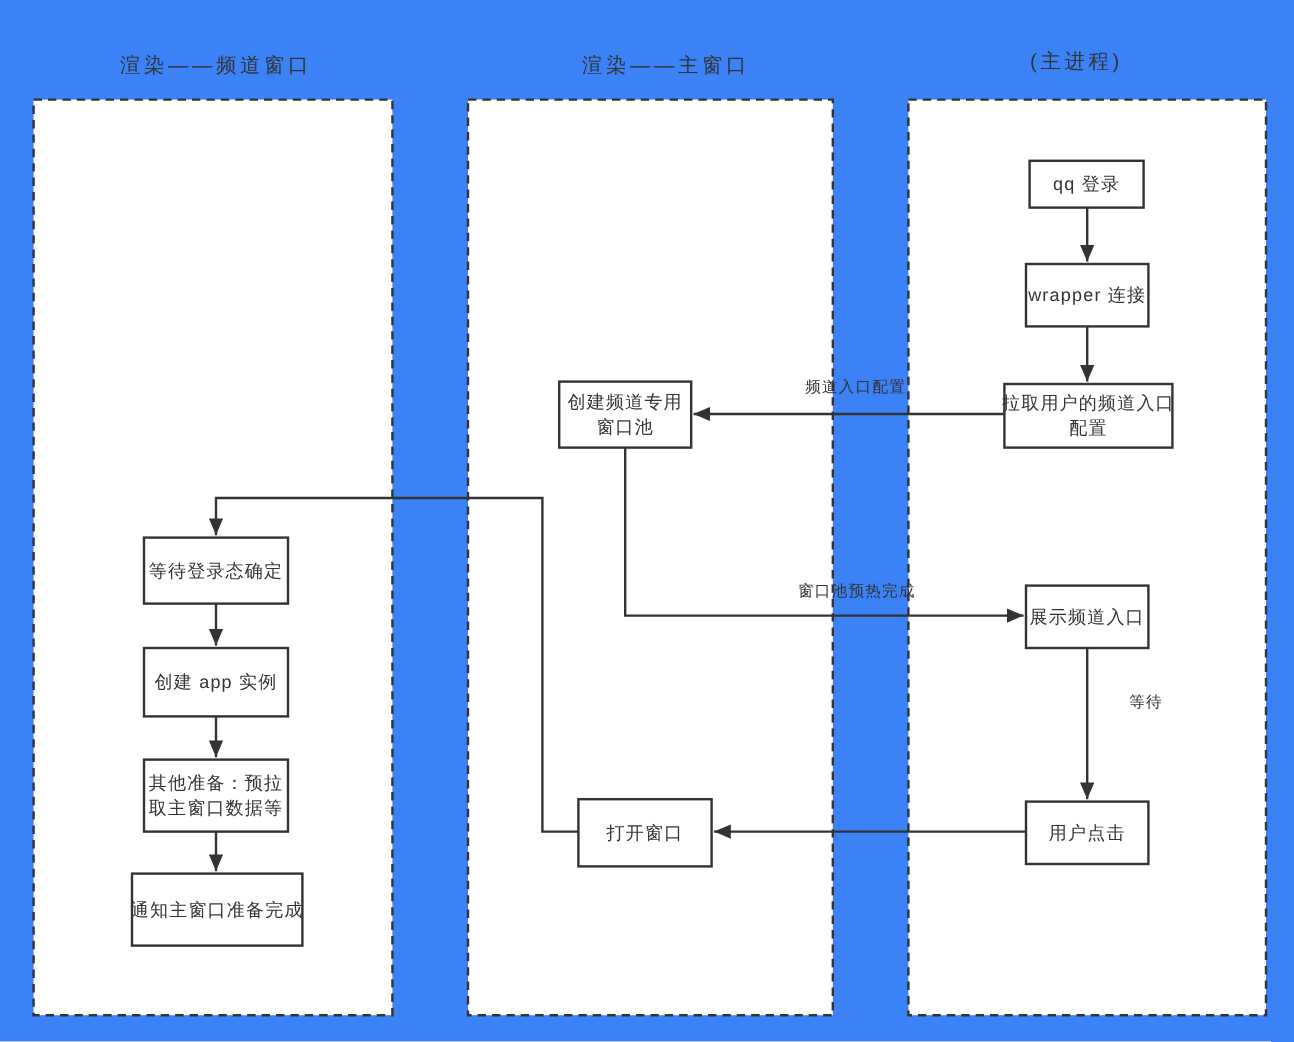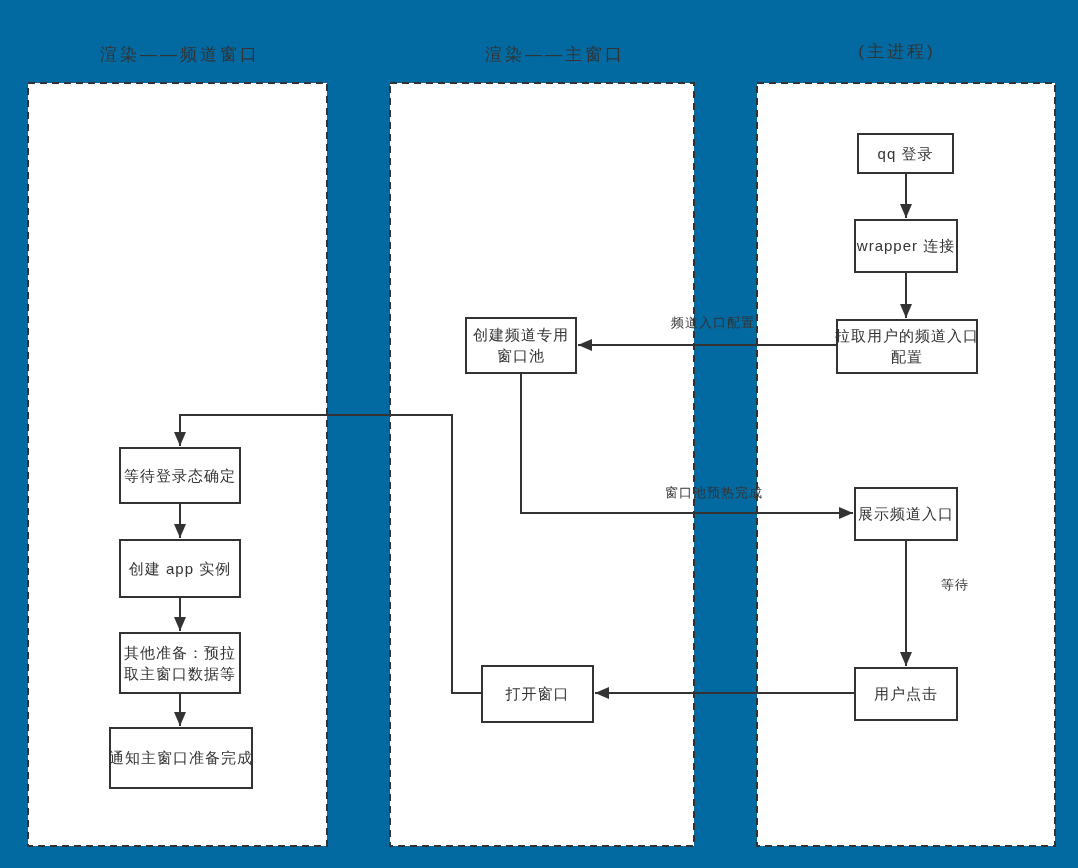--- a/index.html
+++ b/index.html
@@ -8,21 +8,21 @@
     background: #ffffff;
     width: 1078px;
     height: 868px;
     overflow: hidden;
     font-family: "Liberation Sans", "DejaVu Sans", sans-serif;
   }
   #stage {
     position: relative;
     width: 1078px;
     height: 868px;
-    background: #0369a1;
+    background: #3b82f6;
     text-decoration: underline;
   }
   svg text {
     fill: #333333;
     font-family: "Liberation Sans", "DejaVu Sans", sans-serif;
   }
   svg .lane-rect {
     fill: #ffffff;
     stroke: #333333;
     stroke-width: 2;

